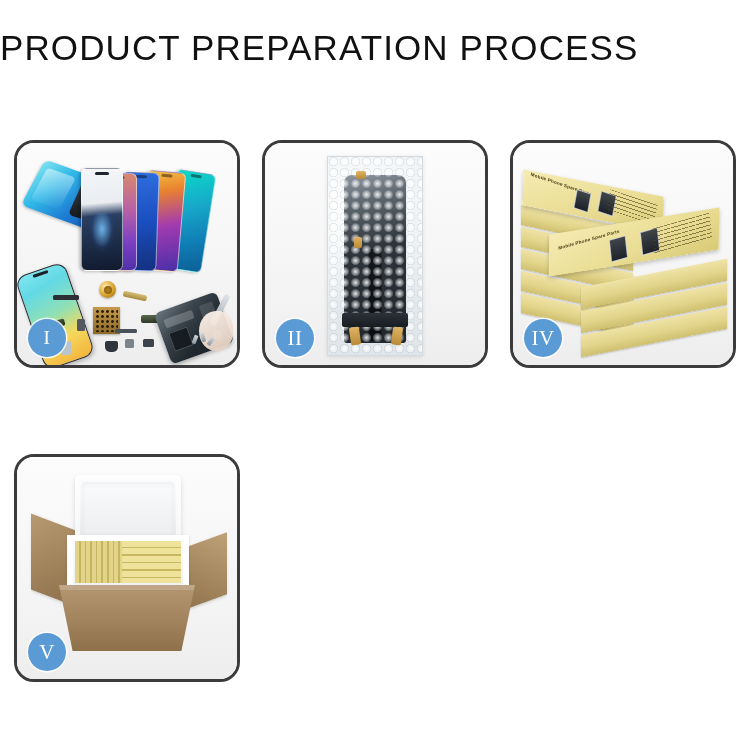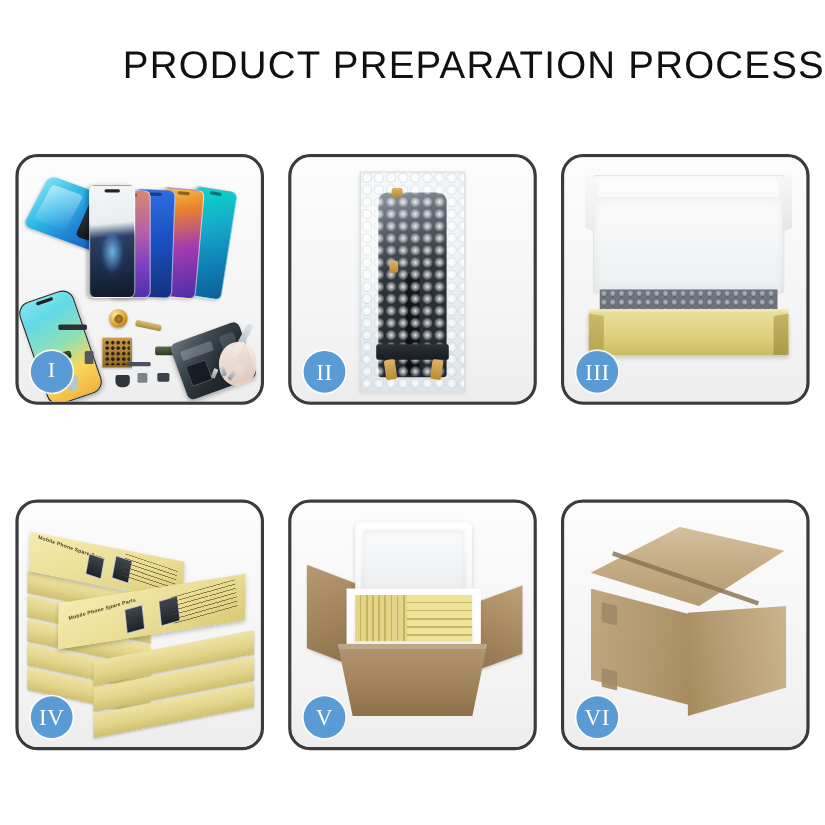--- a/index.html
+++ b/index.html
@@ -13,21 +13,21 @@
   }
 
   #page {
     position: relative;
     width: 750px;
     height: 750px;
     background: #ffffff;
   }
 
   
-  .header { padding-top: 40px; text-align: right; }
+  .header { padding-top: 28px; text-align: left; }
 
   .title {
     font-size: 35px;
     letter-spacing: 1.1px;
     color: #111111;
     font-weight: normal;
     line-height: 40px;
     white-space: nowrap;
   }
 
@@ -588,30 +588,20 @@
           <div class="p2-tab t1"></div>
           <div class="p2-tab t2"></div>
           <div class="p2-tab t3"></div>
           <div class="p2-tab t4"></div>
           <div class="p2-bubbles"></div>
         </div>
       </div>
       <div class="badge small">II</div>
     </div>
 
-    <div class="panel">
-      <div class="panel-inner">
-        <div class="p3-lid"></div>
-        <div class="p3-foamback"></div>
-        <div class="p3-bubble"></div>
-        <div class="p3-lip"></div>
-        <div class="p3-box"></div>
-      </div>
-      <div class="badge small">III</div>
-    </div>
 
     <div class="panel">
       <div class="panel-inner">
         <div class="p4-stack">
           <div class="p4-bx l5"></div>
           <div class="p4-bx l4"></div>
           <div class="p4-bx l3"></div>
           <div class="p4-bx l2"></div>
           <div class="p4-bx l1"></div>
 
@@ -642,26 +632,15 @@
         <div class="p5-flapL"></div>
         <div class="p5-flapR"></div>
         <div class="p5-lid"></div>
         <div class="p5-foam"></div>
         <div class="p5-inner"></div>
         <div class="p5-body"></div>
       </div>
       <div class="badge small">V</div>
     </div>
 
-    <div class="panel">
-      <div class="panel-inner">
-        <div class="p6-top"></div>
-        <div class="p6-seam"></div>
-        <div class="p6-front"></div>
-        <div class="p6-side"></div>
-        <div class="p6-tape t1"></div>
-        <div class="p6-tape t2"></div>
-      </div>
-      <div class="badge small">VI</div>
-    </div>
 
   </div>
 </div>
 
 </body></html>

